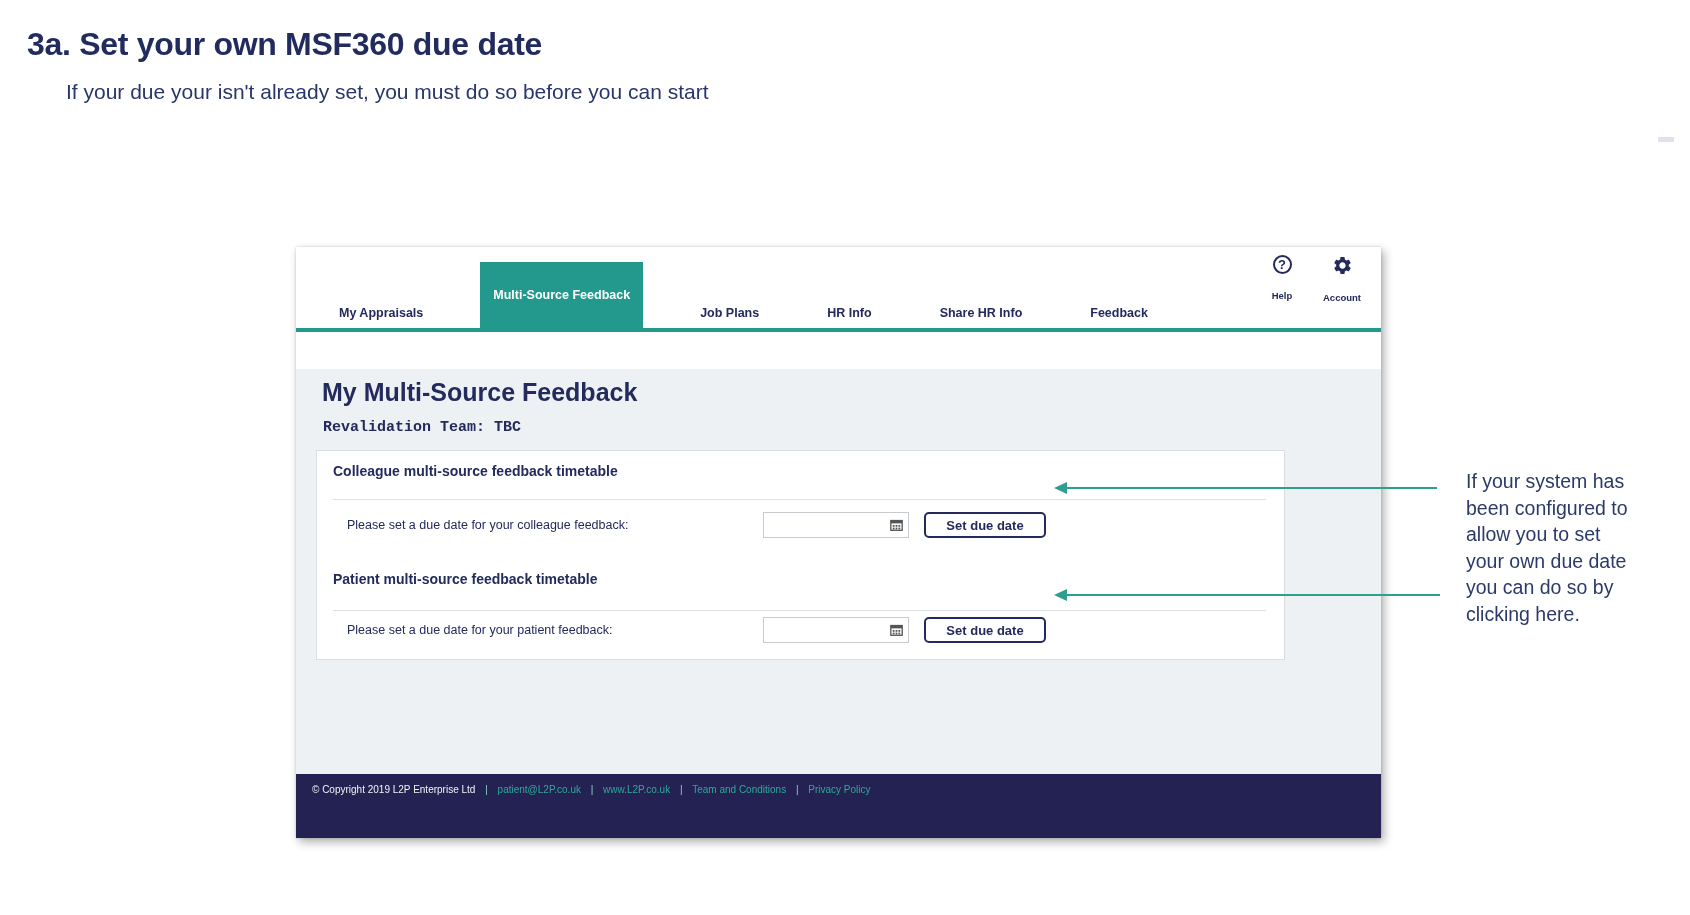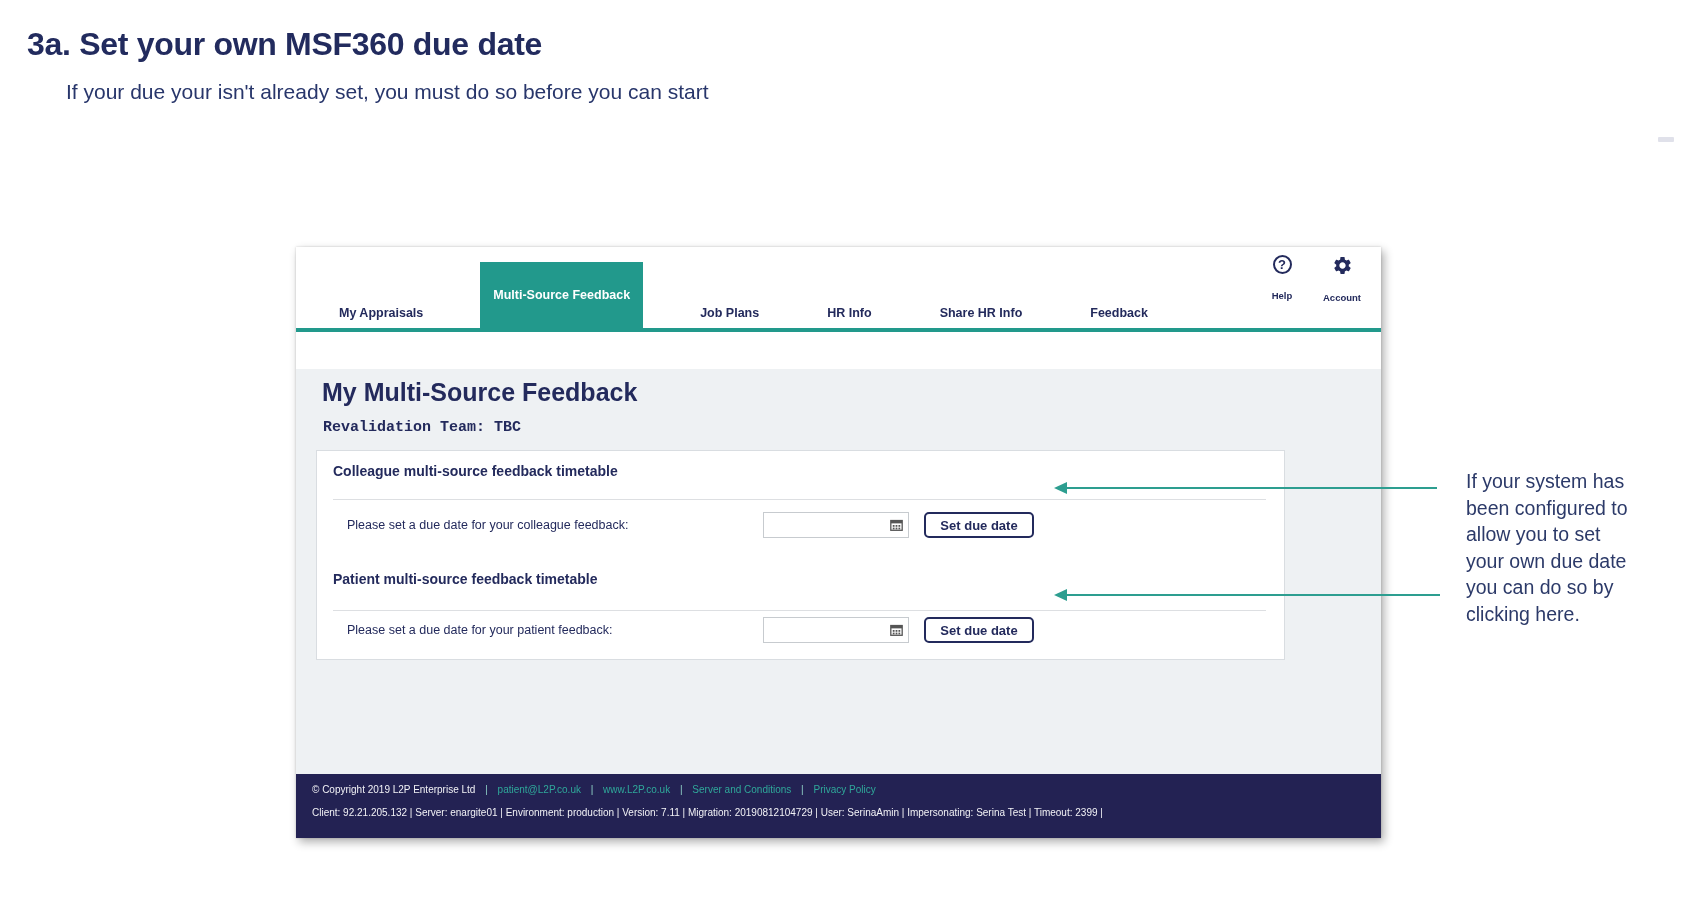--- a/index.html
+++ b/index.html
@@ -86,21 +86,21 @@
   .date-input-wrap { position:absolute; left:446px; top:0; width:146px; height:26px; }
   .date-input {
     width:100%; height:100%; border:1px solid #c7cbcf; background:#fff;
     padding:2px 24px 2px 6px; font-size:12px; color:#232a5c; outline:none;
   }
   .cal-icon {
     position:absolute; right:6px; top:50%; transform:translateY(-50%);
     width:13px; height:13px; cursor:pointer; display:block;
   }
   .set-btn {
-    position:absolute; left:607px; top:0; width:110px; height:26px;
+    position:absolute; left:607px; top:0; width:122px; height:26px;
     background:#fff; border:2px solid #232a5c; border-radius:5px;
     font-family:"Liberation Sans", sans-serif;
     font-size:13px; font-weight:bold; color:#232a5c; cursor:pointer;
     display:flex; align-items:center; justify-content:center; line-height:1;
   }
 
   
   .app-footer { position:absolute; left:0; bottom:0; width:100%; height:64px; background:#232253; }
   .footer-row1 {
     position:absolute; left:16px; top:10px;
@@ -215,25 +215,24 @@
   </div>
 
   <div class="app-footer">
     <div class="footer-row1">
       <span>© Copyright 2019 L2P Enterprise Ltd</span>
       <span class="sep">|</span>
       <span class="footer-link">patient@L2P.co.uk</span>
       <span class="sep">|</span>
       <span class="footer-link">www.L2P.co.uk</span>
       <span class="sep">|</span>
-      <span class="footer-link">Server and Conditions</span>
+      <span class="footer-link">Team and Conditions</span>
       <span class="sep">|</span>
       <span class="footer-link">Privacy Policy</span>
     </div>
-    <div class="footer-row2">Client: 92.21.205.132 | Server: enargite01 | Environment: production | Version: 7.11 | Migration: 20190812104729 | User: SerinaAmin | Impersonating: Serina Test | Timeout: 2399 |</div>
   </div>
 
 </div>
 
 <div class="arrow-line arrow-line-1"></div>
 <div class="arrow-head arrow-head-1"></div>
 <div class="arrow-line arrow-line-2"></div>
 <div class="arrow-head arrow-head-2"></div>
 
 <div class="annotation">

